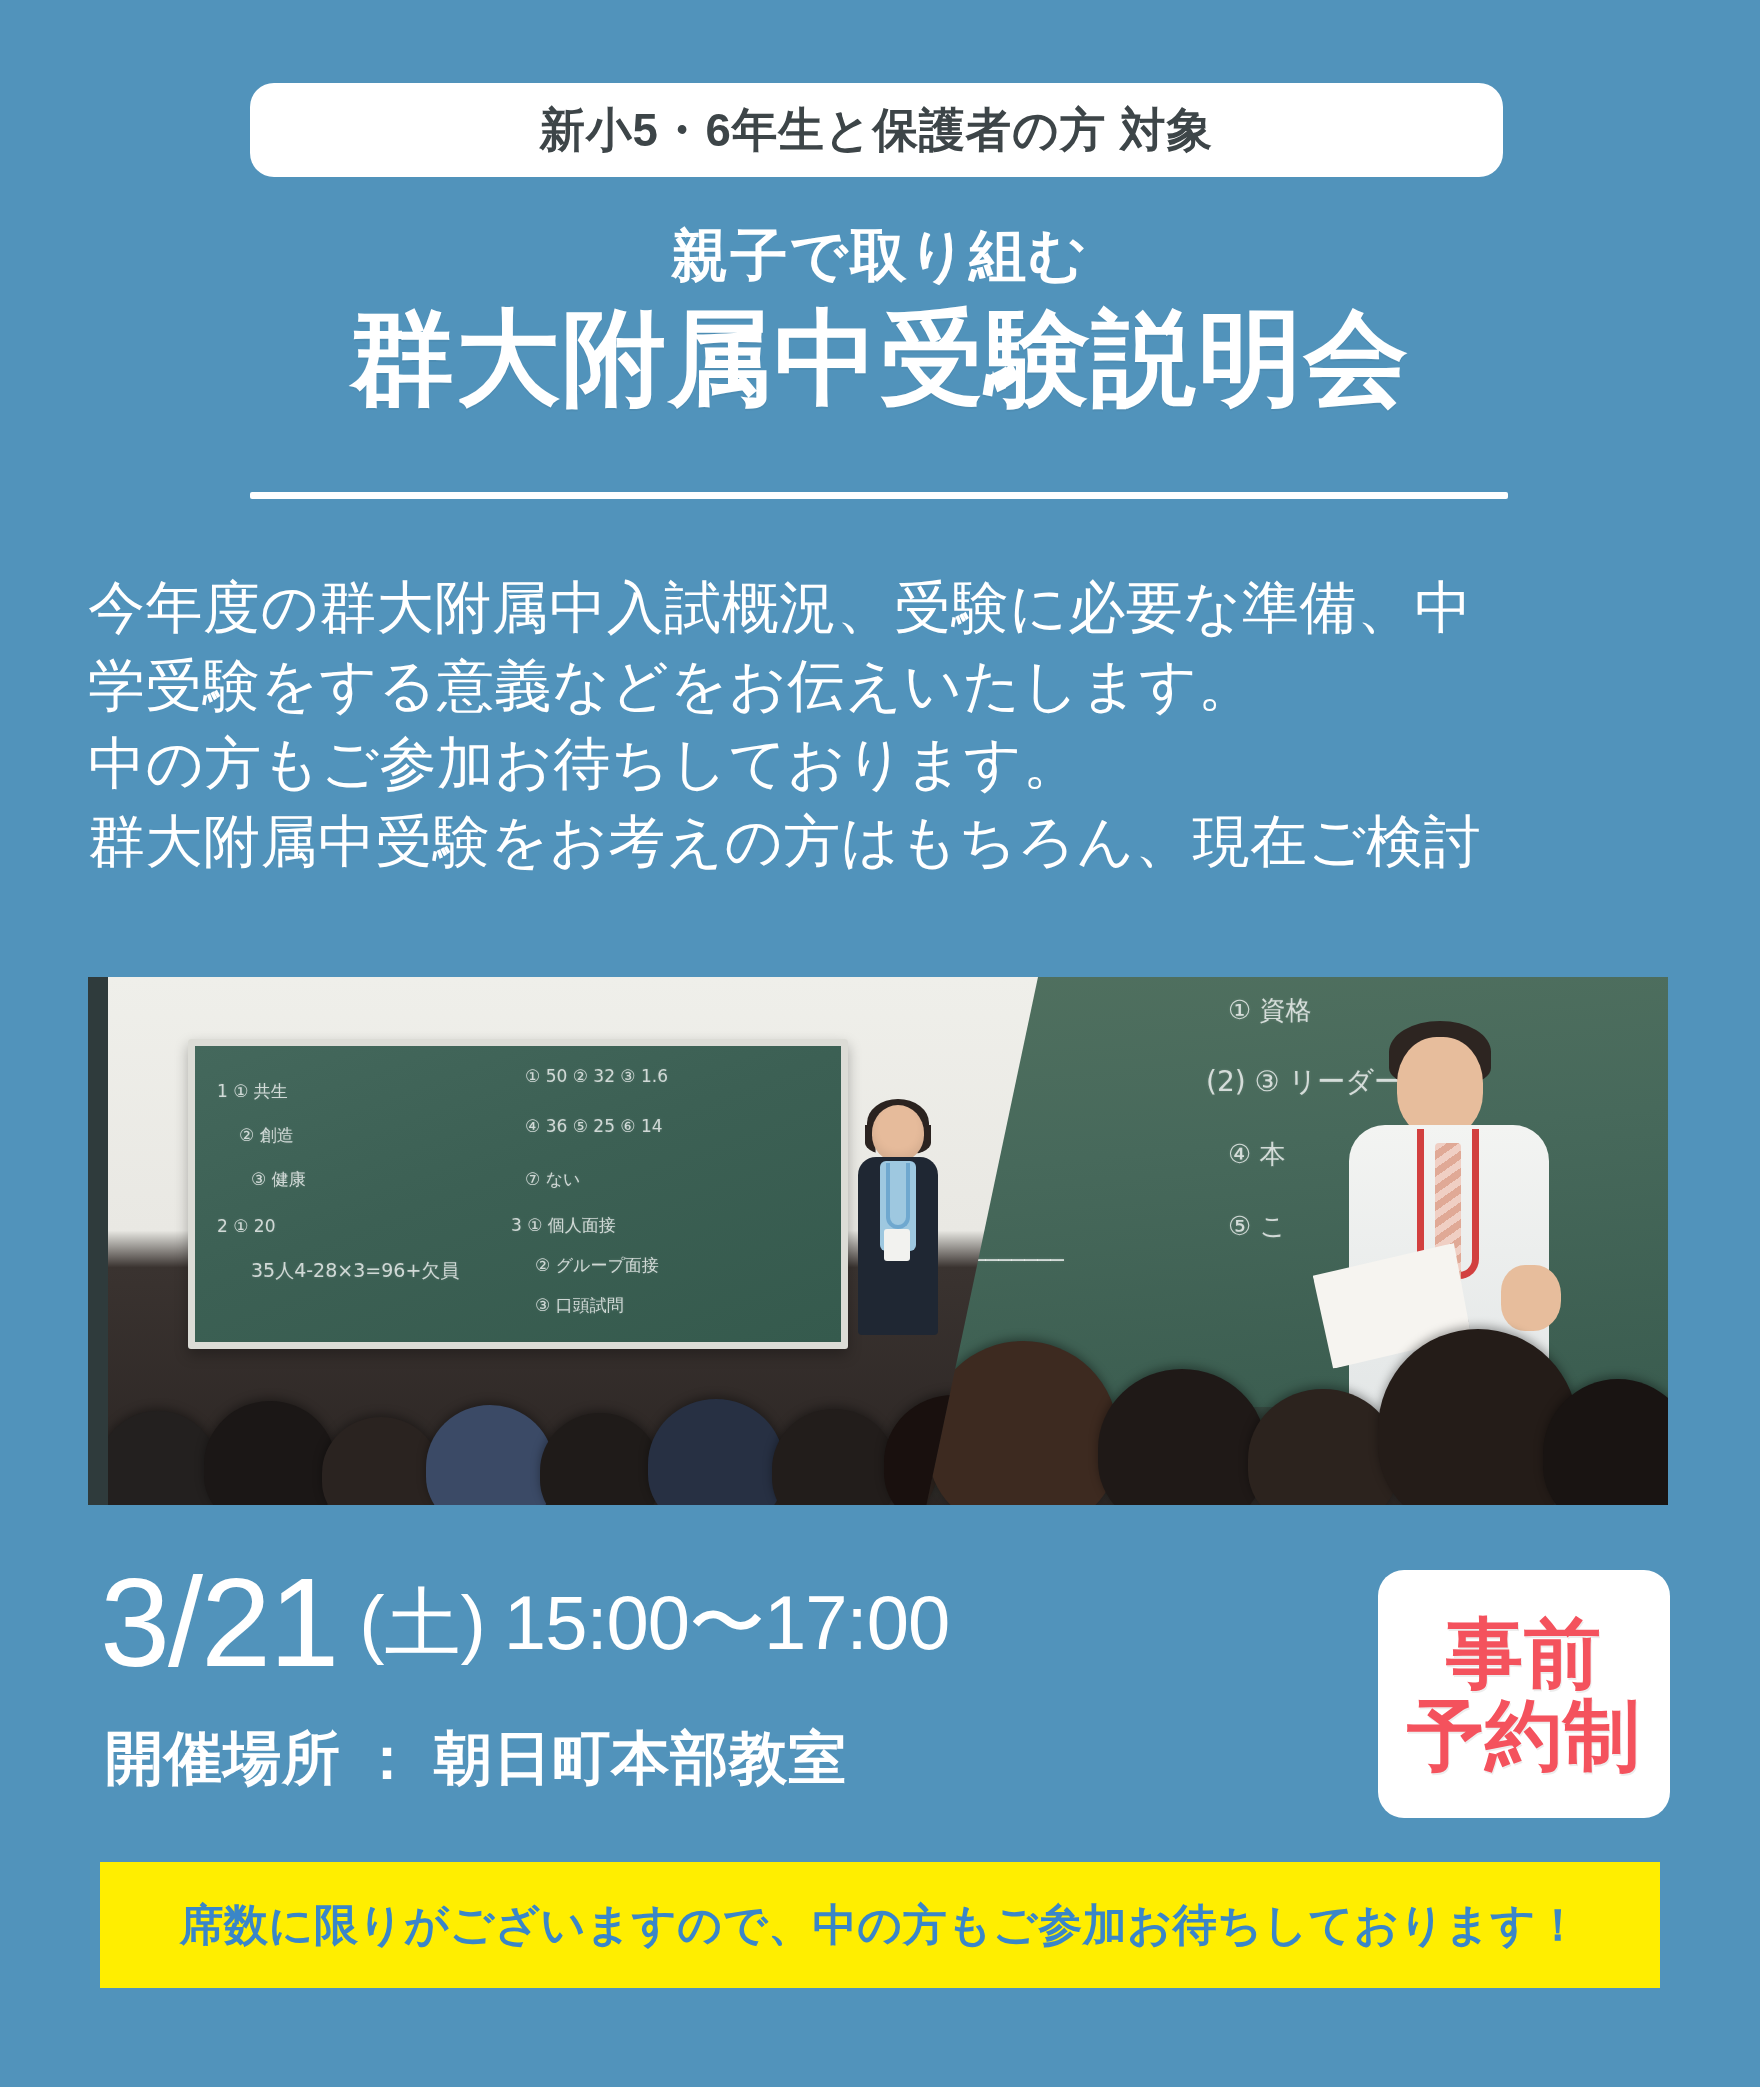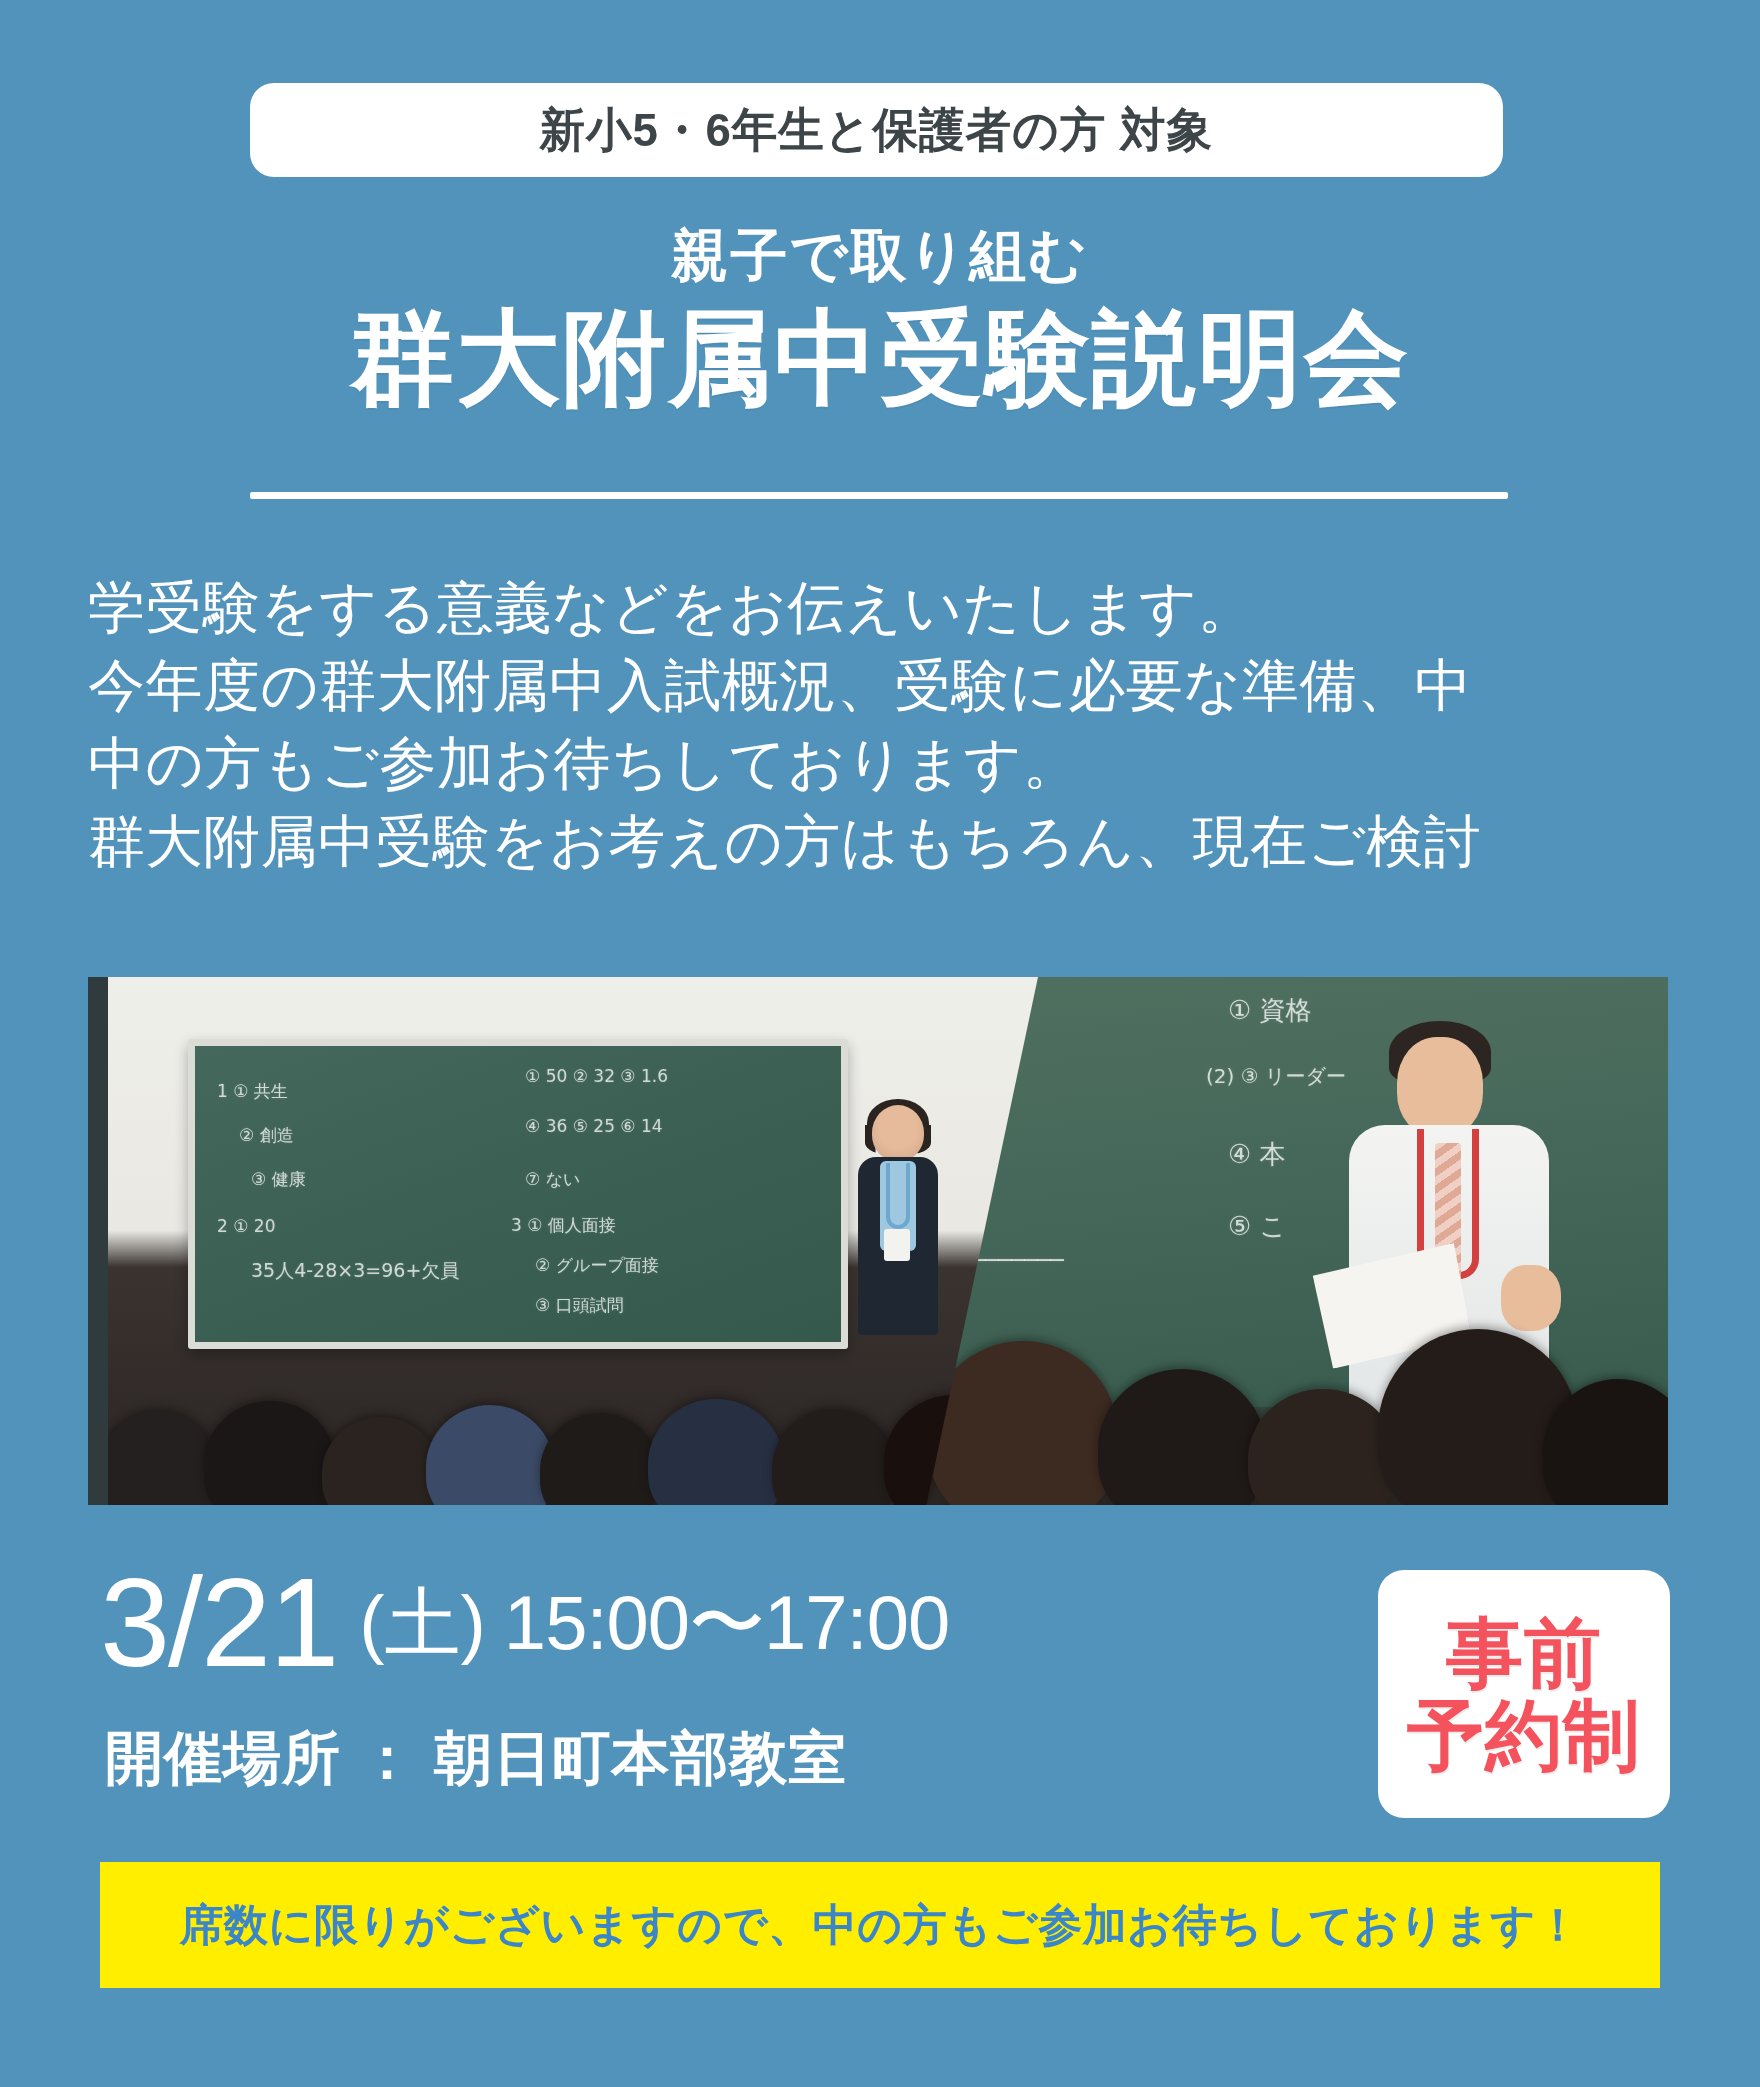--- a/index.html
+++ b/index.html
@@ -290,37 +290,37 @@
     <span class="audience-pill-text">新小5・6年生と保護者の方 対象</span>
   </div>
 
   <div class="subtitle">親子で取り組む</div>
 
   <div class="main-title">群大附属中受験説明会</div>
 
   <div class="divider"></div>
 
   <div class="description">
+    <span class="line">今年度の群大附属中入試概況、受験に必要な準備、中</span>
     <span class="line">学受験をする意義などをお伝えいたします。</span>
-    <span class="line">今年度の群大附属中入試概況、受験に必要な準備、中</span>
     <span class="line">中の方もご参加お待ちしております。</span>
     <span class="line">群大附属中受験をお考えの方はもちろん、現在ご検討</span>
   </div>
 
   <div class="photo-strip">
 
     <div class="photo photo-right">
       <div class="room-right">
         <div class="board-right">
           <span class="chalk" style="left:44px;  top:22px;  font-size:26px;">自主性</span>
           <span class="chalk" style="left:30px;  top:100px; font-size:26px;">ライバル</span>
           <span class="chalk" style="left:22px;  top:170px; font-size:26px;">④ 合格</span>
           <span class="chalk" style="left:20px;  top:252px; font-size:26px;">⑤ 目標 ________</span>
           <span class="chalk" style="left:380px; top:16px;  font-size:26px;">① 資格</span>
-          <span class="chalk" style="left:358px; top:86px;  font-size:20px;">(2) ③ リーダー</span>
+          <span class="chalk" style="left:358px; top:86px;  font-size:28px;">(2) ③ リーダー</span>
           <span class="chalk" style="left:380px; top:160px; font-size:26px;">④ 本</span>
           <span class="chalk" style="left:380px; top:232px; font-size:26px;">⑤ こ</span>
         </div>
         <div class="wall-right"></div>
         <div class="presenter-m">
           <div class="hair"></div>
           <div class="head"></div>
           <div class="body"></div>
           <div class="lanyard-r"></div>
           <div class="tie"></div>

